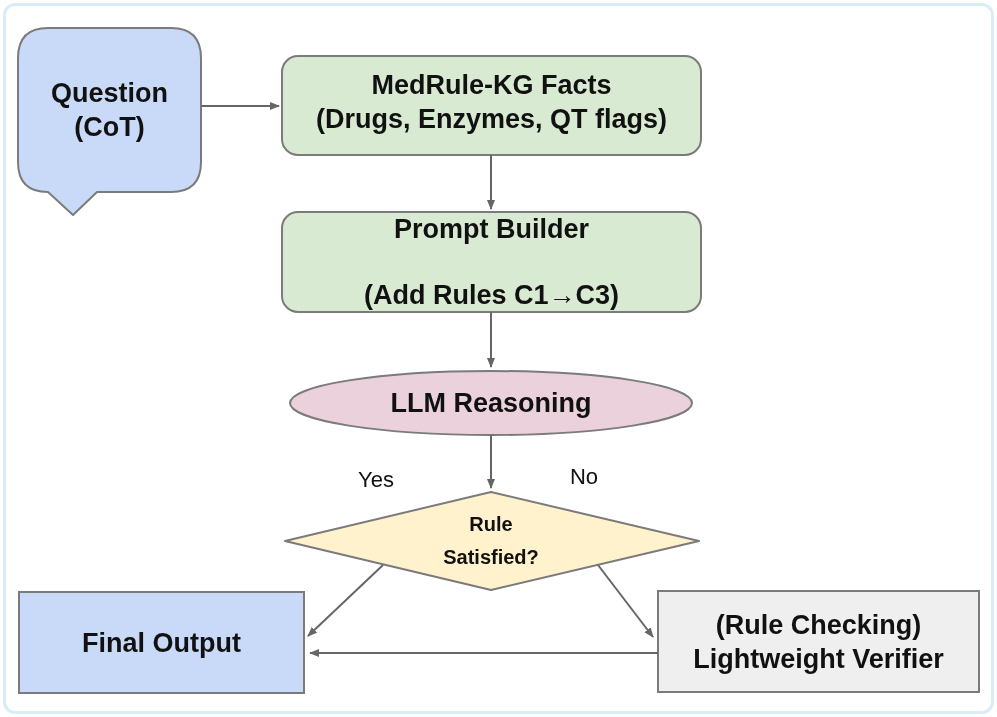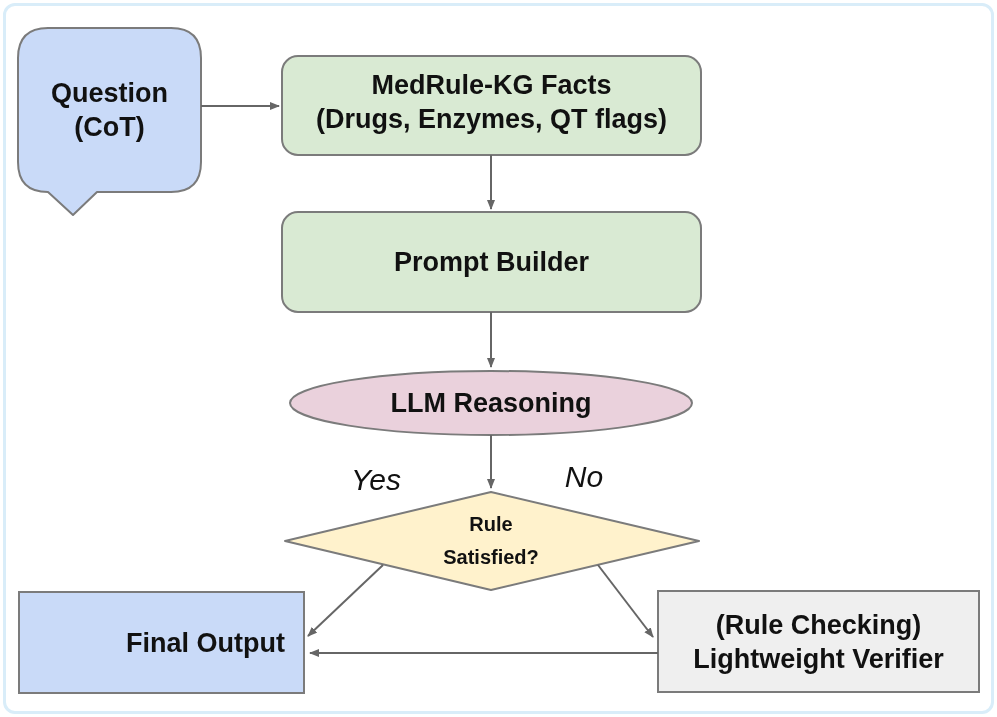--- a/index.html
+++ b/index.html
@@ -34,32 +34,31 @@
     color: #111111;
     pointer-events: none;
     white-space: nowrap;
   }
   .branch-label {
     position: absolute;
     display: flex;
     align-items: center;
     justify-content: center;
     font-weight: 400;
-    font-size: 30px;
+    font-size: 22px;
     color: #111111;
     pointer-events: none;
-    font-style: italic;
   }
   
   #lbl-question { left: 18px;  top: 28px;  width: 183px; height: 164px; }
   #lbl-facts    { left: 282px; top: 56px;  width: 419px; height: 91px;  }
-  #lbl-prompt   { left: 282px; top: 212px; width: 419px; height: 100px; }
+  #lbl-prompt   { left: 282px; top: 212px; width: 419px; height: 100px; justify-content: space-between; }
   #lbl-llm      { left: 290px; top: 371px; width: 402px; height: 64px;  }
   #lbl-decision { left: 355px; top: 506px; width: 272px; height: 70px; font-size: 20px; line-height: 33px; }
-  #lbl-final    { left: 19px;  top: 592px; width: 285px; height: 101px; padding-left: 44px; }
+  #lbl-final    { left: 19px;  top: 592px; width: 285px; height: 101px; }
   #lbl-verifier { left: 658px; top: 591px; width: 321px; height: 101px; }
   #lbl-yes      { left: 331px; top: 460px; width: 90px;  height: 40px; }
   #lbl-no       { left: 544px; top: 457px; width: 80px;  height: 40px; }
 </style>
 </head>
 <body>
 
 <div id="canvas">
 
   <svg id="shapes" width="997" height="717" viewBox="0 0 997 717" xmlns="http://www.w3.org/2000/svg">
@@ -97,20 +96,21 @@
     <span>(CoT)</span>
   </div>
 
   <div class="node-label" id="lbl-facts">
     <span>MedRule-KG Facts</span>
     <span>(Drugs, Enzymes, QT flags)</span>
   </div>
 
   <div class="node-label" id="lbl-prompt">
     <span>Prompt Builder</span>
+    <span>(Add Rules C1→C3)</span>
   </div>
 
   <div class="node-label" id="lbl-llm">
     <span>LLM Reasoning</span>
   </div>
 
   <div class="node-label" id="lbl-decision">
     <span>Rule</span>
     <span>Satisfied?</span>
   </div>

